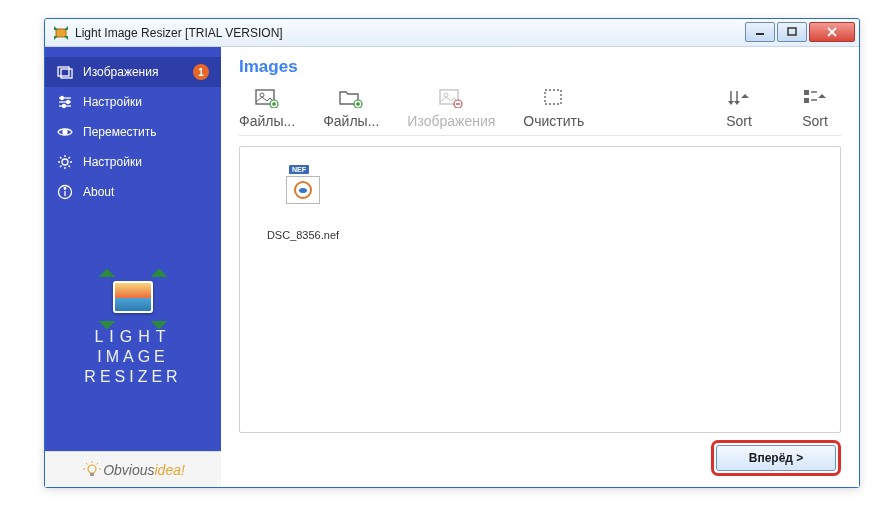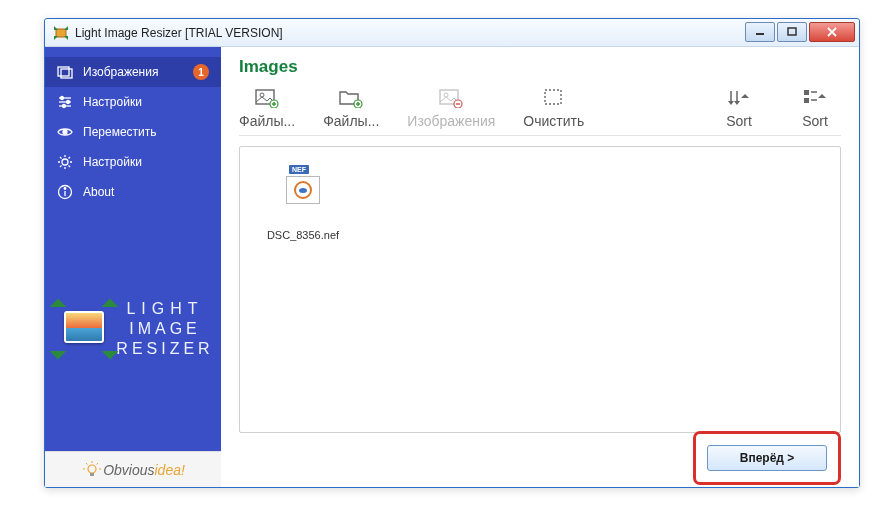--- a/index.html
+++ b/index.html
@@ -19,59 +19,59 @@
 .body { flex: 1; display: flex; min-height: 0; }
 
 .sidebar { width: 176px; background: #3a4fc6; display: flex; flex-direction: column; color: #fff; }
 .nav { padding-top: 10px; }
 .nav-item { display: flex; align-items: center; height: 30px; padding: 0 12px; font-size: 12px; cursor: pointer; gap: 10px; }
 .nav-item.active { background: #2d3ea8; }
 .nav-item .icon { width: 16px; height: 16px; display: flex; align-items: center; justify-content: center; }
 .nav-item .label { flex: 1; }
 .badge { background: #e7672b; color: #fff; border-radius: 50%; width: 16px; height: 16px; font-size: 10px; display: flex; align-items: center; justify-content: center; font-weight: bold; }
 
-.logo-area { flex: 1; display: flex; align-items: center; justify-content: center; gap: 0; }
+.logo-area { flex: 1; display: flex; flex-direction: column; align-items: center; justify-content: center; gap: 0; }
 .logo-img { width: 64px; height: 56px; position: relative; }
 .logo-img .pic { position: absolute; left: 12px; top: 10px; width: 40px; height: 32px; background: linear-gradient(to bottom, #f7d77a 0%, #ec6a3a 55%, #4aa3d4 55%, #2e7ab0 100%); border: 2px solid #fff; border-radius: 3px; box-shadow: 0 1px 3px rgba(0,0,0,0.4); }
 .logo-img .arrow { position: absolute; width: 0; height: 0; }
 .logo-img .a-tl { left: 0; top: 0; border-right: 12px solid #2b8a3e; border-bottom: 12px solid transparent; transform: rotate(-45deg); }
 .logo-img .a-tr { right: 0; top: 0; border-left: 12px solid #2b8a3e; border-bottom: 12px solid transparent; transform: rotate(45deg); }
 .logo-img .a-bl { left: 0; bottom: 0; border-right: 12px solid #2b8a3e; border-top: 12px solid transparent; transform: rotate(45deg); }
 .logo-img .a-br { right: 0; bottom: 0; border-left: 12px solid #2b8a3e; border-top: 12px solid transparent; transform: rotate(-45deg); }
 .logo-text { font-size: 16px; letter-spacing: 4px; font-weight: 300; text-align: center; line-height: 1.25; color: #eef2ff; }
 .logo-text .l1 { letter-spacing: 6px; }
 
 .footer-brand { background: #f5f5f5; height: 36px; display: flex; align-items: center; justify-content: center; gap: 0; border-top: 1px solid #ddd; }
 .brand-icon { width: 22px; height: 22px; }
 .brand-text { font-size: 14px; font-style: italic; }
 .brand-text .ob { color: #666; }
 .brand-text .idea { color: #e8a534; }
 .brand-text .ex { color: #e8a534; }
 
 .main { flex: 1; display: flex; flex-direction: column; background: #fff; padding: 10px 18px 12px 18px; min-width: 0; }
-.page-title { font-size: 17px; font-weight: bold; color: #15803d; margin-bottom: 10px; }
+.page-title { font-size: 17px; font-weight: bold; color: #3b82f6; margin-bottom: 10px; }
 
 .toolbar { display: flex; align-items: flex-start; border-bottom: 1px solid #e4e4e4; padding-bottom: 6px; margin-bottom: 10px; }
 .tb-left { display: flex; gap: 28px; }
 .tb-right { margin-left: auto; display: flex; gap: 24px; }
 .tb-btn { display: flex; flex-direction: column; align-items: center; gap: 4px; font-size: 14px; color: #555; cursor: pointer; min-width: 52px; }
 .tb-btn.disabled { color: #b5b5b5; cursor: default; }
 .tb-btn .ticon { width: 24px; height: 22px; display: flex; align-items: center; justify-content: center; }
 
 .file-area { flex: 1; border: 1px solid #d0d0d0; border-radius: 2px; background: #fff; padding: 18px; overflow: auto; min-height: 0; }
 .file-item { width: 90px; display: flex; flex-direction: column; align-items: center; gap: 26px; cursor: pointer; }
 .file-thumb { width: 34px; height: 38px; position: relative; }
 .nef-tag { position: absolute; top: 0; left: 3px; background: #3a6ab5; color: #fff; font-size: 7px; font-weight: bold; padding: 1px 3px; border-radius: 1px; }
 .thumb-body { position: absolute; top: 11px; left: 0; width: 34px; height: 28px; border: 1px solid #b8b8b8; background: #fff; display: flex; align-items: center; justify-content: center; }
 .eye-circle { width: 18px; height: 18px; border: 2px solid #d97a2e; border-radius: 50%; display: flex; align-items: center; justify-content: center; }
 .eye-circle .pupil { width: 8px; height: 5px; background: #3a74c4; border-radius: 50%; }
 .file-name { font-size: 11px; color: #333; text-align: center; word-break: break-all; }
 
 .bottom-bar { height: 34px; display: flex; align-items: center; justify-content: flex-end; margin-top: 8px; }
-.next-highlight { border: 3px solid #d9302c; border-radius: 7px; padding: 11px; }
+.next-highlight { border: 3px solid #d9302c; border-radius: 7px; padding: 2px; }
 .next-btn { width: 120px; height: 26px; background: linear-gradient(to bottom, #f4f9ff, #d5e7fb); border: 1px solid #6a95c8; border-radius: 3px; font-size: 12px; font-weight: bold; color: #1a1a1a; cursor: pointer; display: flex; align-items: center; justify-content: center; }
 </style>
 </head>
 <body>
 
 <div class="window">
 
   <div class="titlebar">
     <div class="titlebar-icon">
       <svg width="16" height="16" viewBox="0 0 16 16">

